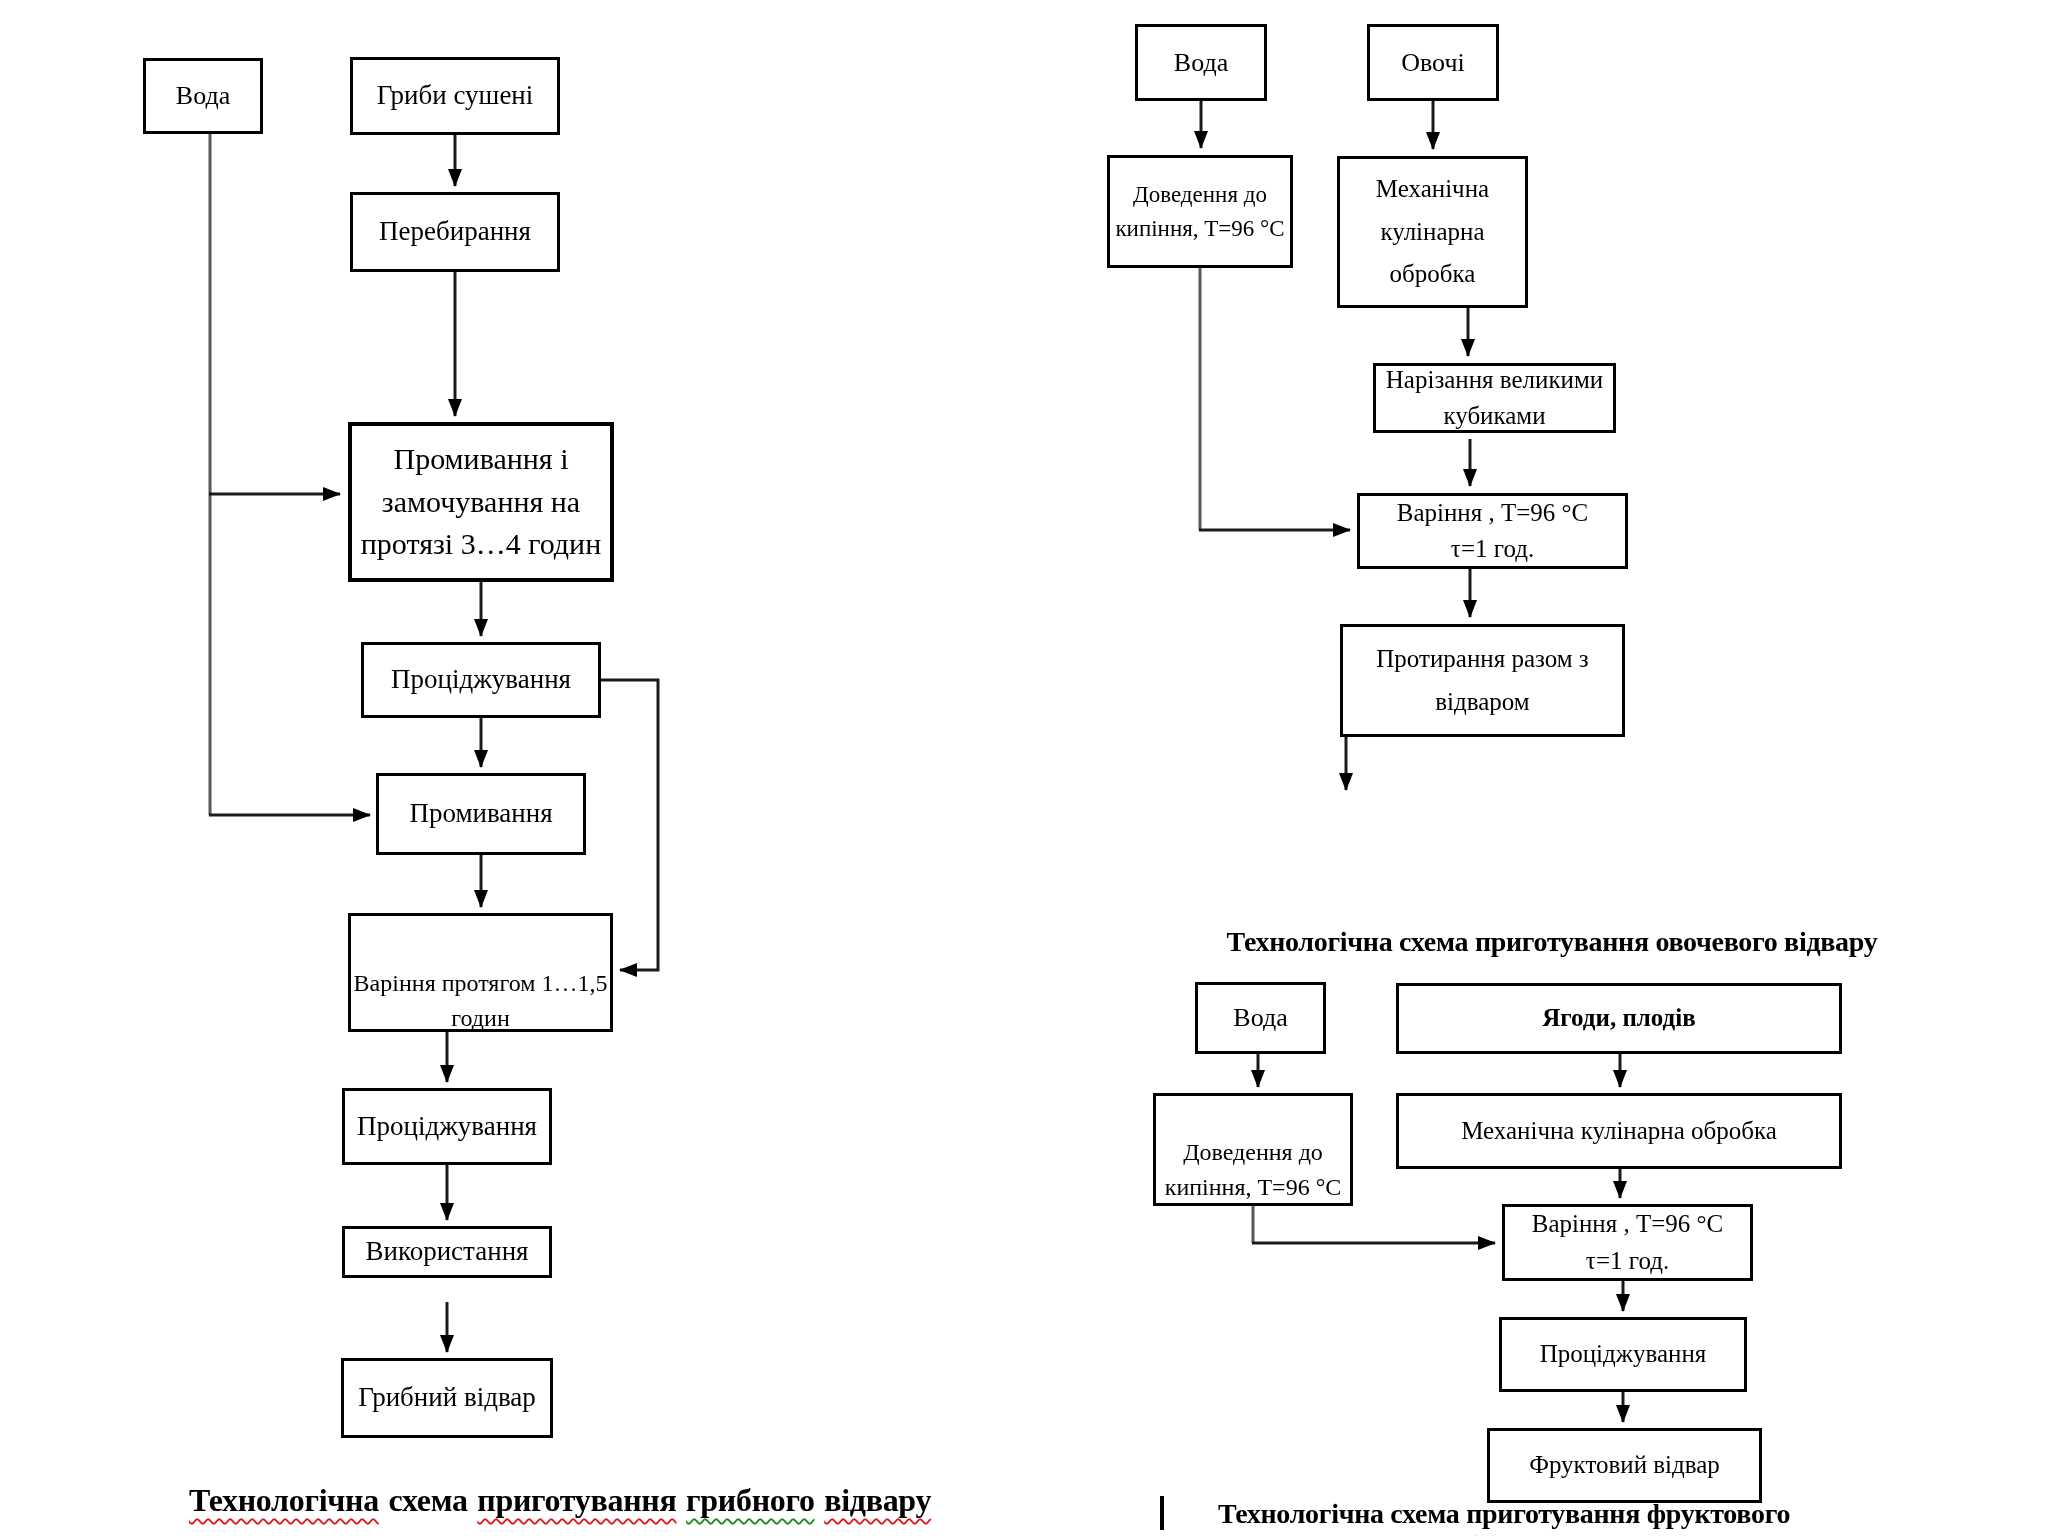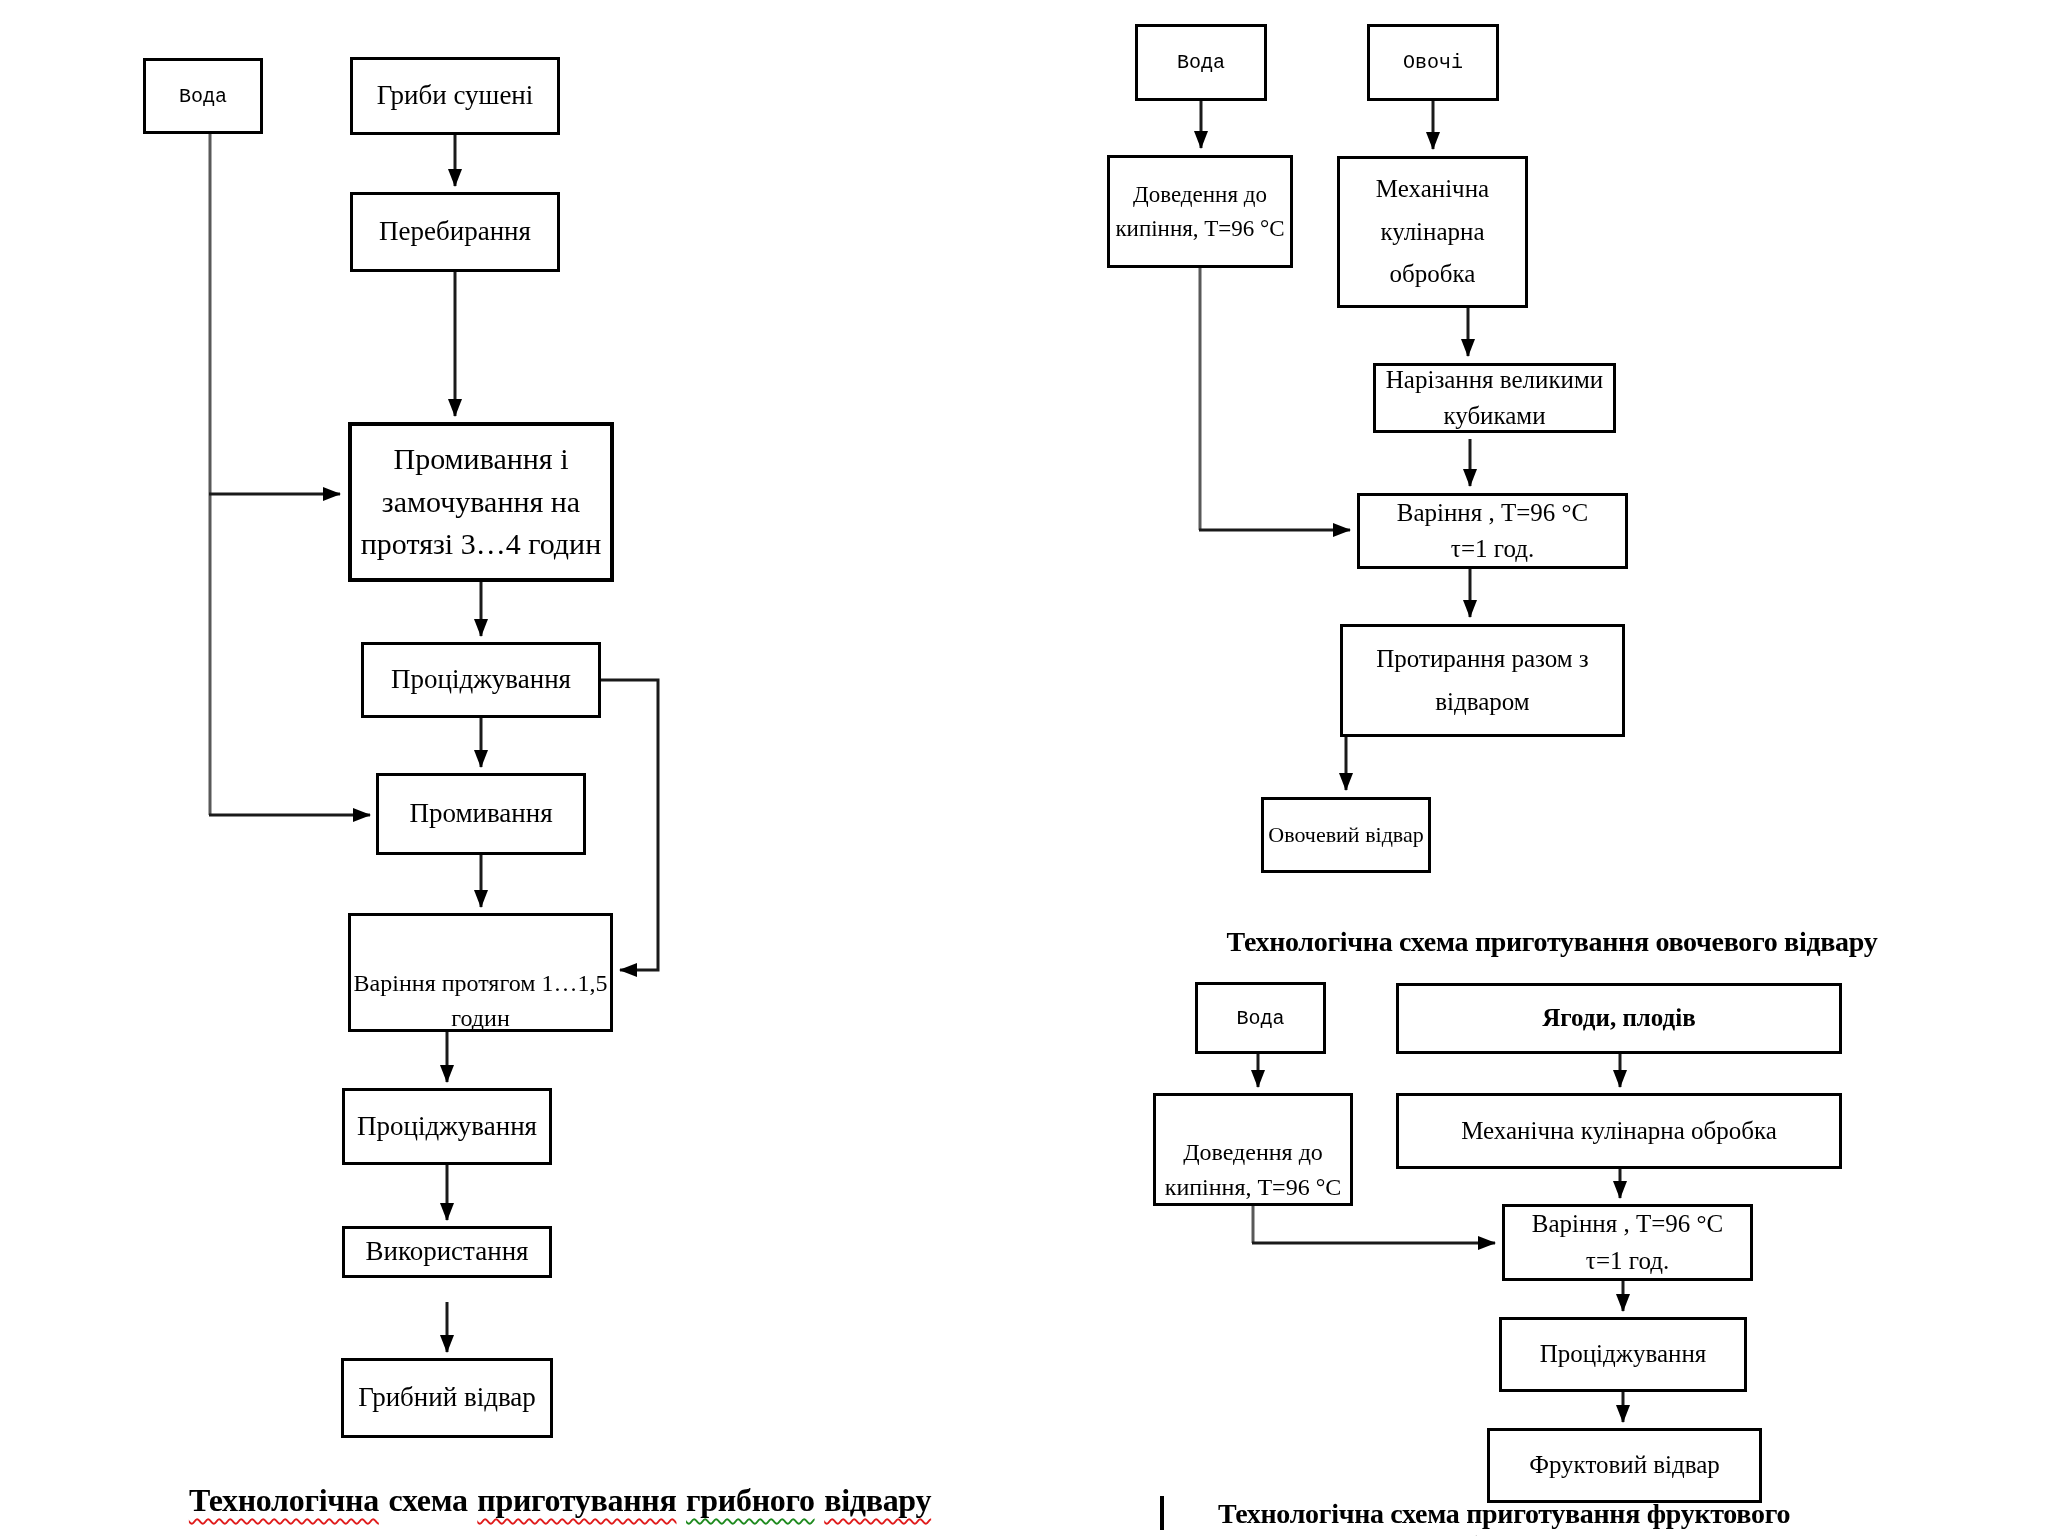--- a/index.html
+++ b/index.html
@@ -21,21 +21,21 @@
     align-items:center;
     justify-content:center;
     text-align:center;
   }
   .node-label{
     white-space:pre-line;
     line-height:1.45;
     letter-spacing:0;
   }
   .f27 .node-label{font-size:27px;}
-  .f26 .node-label{font-size:20px;font-family:Liberation Mono, monospace;}
+  .f26 .node-label{font-size:26px;}
   .f25 .node-label{font-size:25px;}
   .f24 .node-label{font-size:24px;margin-top:40px;}
   .f23 .node-label{font-size:23px;}
   .f22 .node-label{font-size:22px;}
   .big{border-width:4px;}
   .big .node-label{font-size:30px;line-height:1.42;}
   .top-align{align-items:flex-start;}
   .top-align .node-label{padding-top:10px;}
   .lh-lg .node-label{line-height:1.7;}
   .caption{
@@ -170,23 +170,20 @@
 кубиками</span>
   </div>
   <div class="node f25" style="left:1357px;top:493px;width:271px;height:76px;">
     <span class="node-label">Варіння , Т=96 °С
 τ=1 год.</span>
   </div>
   <div class="node f25 lh-lg" style="left:1340px;top:624px;width:285px;height:113px;">
     <span class="node-label">Протирання разом з
 відваром</span>
   </div>
-  <div class="node f22" style="left:1261px;top:797px;width:170px;height:76px;">
-    <span class="node-label">Овочевий відвар</span>
-  </div>
 
   <div class="caption caption-sm" style="left:1198px;top:926px;width:708px;">
     <span>Технологічна схема приготування овочевого відвару</span>
   </div>
 
   <div class="node f26" style="left:1195px;top:982px;width:131px;height:72px;">
     <span class="node-label">Вода</span>
   </div>
   <div class="node f25" style="left:1396px;top:983px;width:446px;height:71px;font-weight:bold;">
     <span class="node-label">Ягоди, плодів</span>

